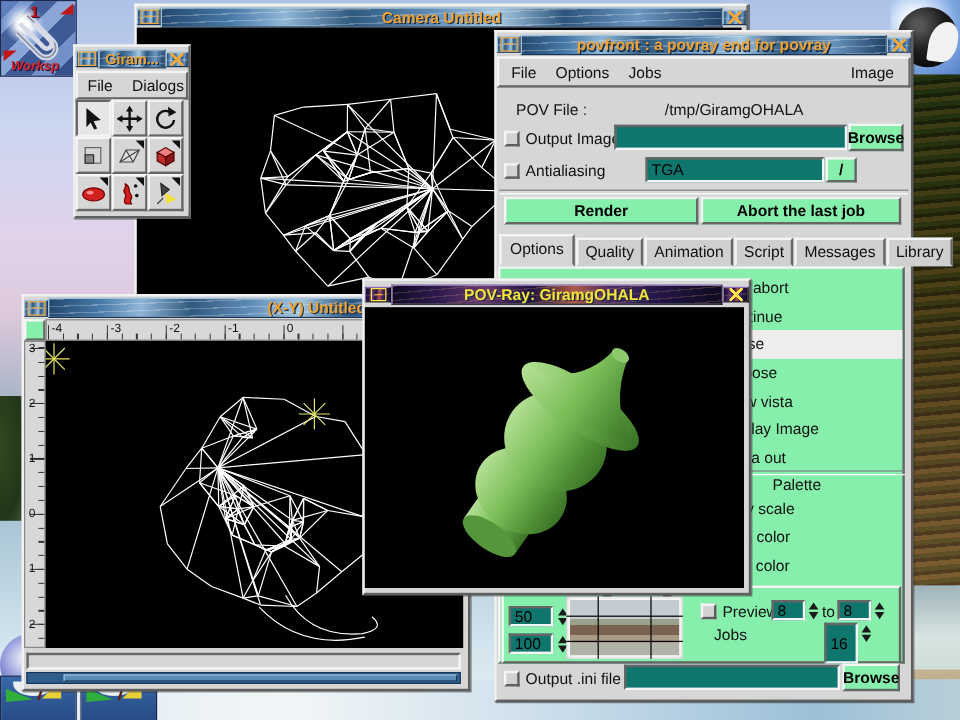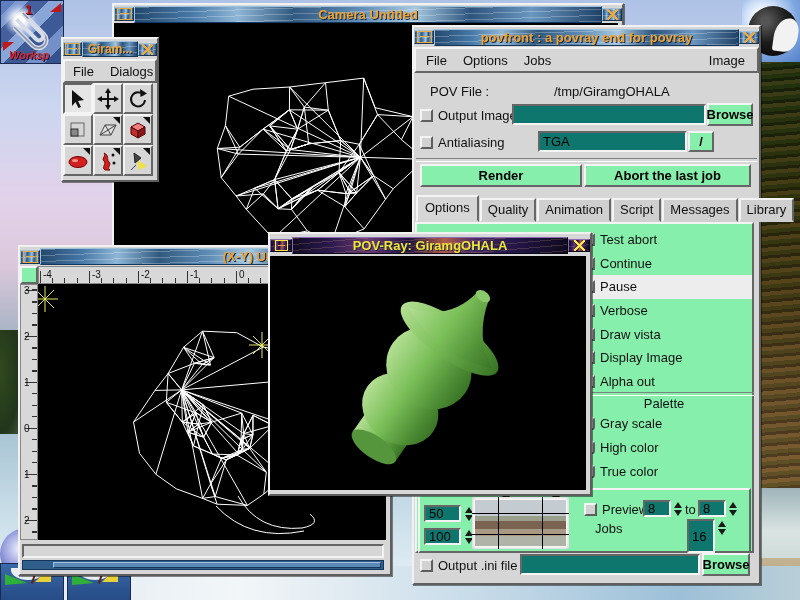--- a/index.html
+++ b/index.html
@@ -759,21 +759,21 @@
             </g>
         </svg>
       </div>
       <div class="statusbar" style="left:2px;top:278px;width:362px;height:14px;"></div>
       <div class="scrollbar" style="left:2px;top:294px;width:362px;height:10px;">
         <div class="sb-thumb"></div>
       </div>
     </div>
   </div>
 
-  <div class="win" style="left:268px;top:232px;width:320px;height:260px;z-index:5;">
+  <div class="win" style="left:302px;top:232px;width:320px;height:260px;z-index:5;">
     <div class="tb" style="height:22px;">
       <div class="tb-seg tex-dusk" style="width:20px;border-color:#8a6ab0 #0a0618 #0a0618 #8a6ab0;">
         <span class="tb-ico" style="border-color:#ffe84a;width:11px;height:9px;"></span>
       </div>
       <div class="tb-seg tex-dusk tb-title yel" style="border-color:#8a6ab0 #0a0618 #0a0618 #8a6ab0;">POV-Ray: GiramgOHALA</div>
       <div class="tb-seg tex-dusk" style="width:20px;border-color:#8a6ab0 #0a0618 #0a0618 #8a6ab0;">
         <span class="xg y"></span>
       </div>
     </div>
     <div class="canvas" style="left:0;top:22px;width:316px;height:234px;">

